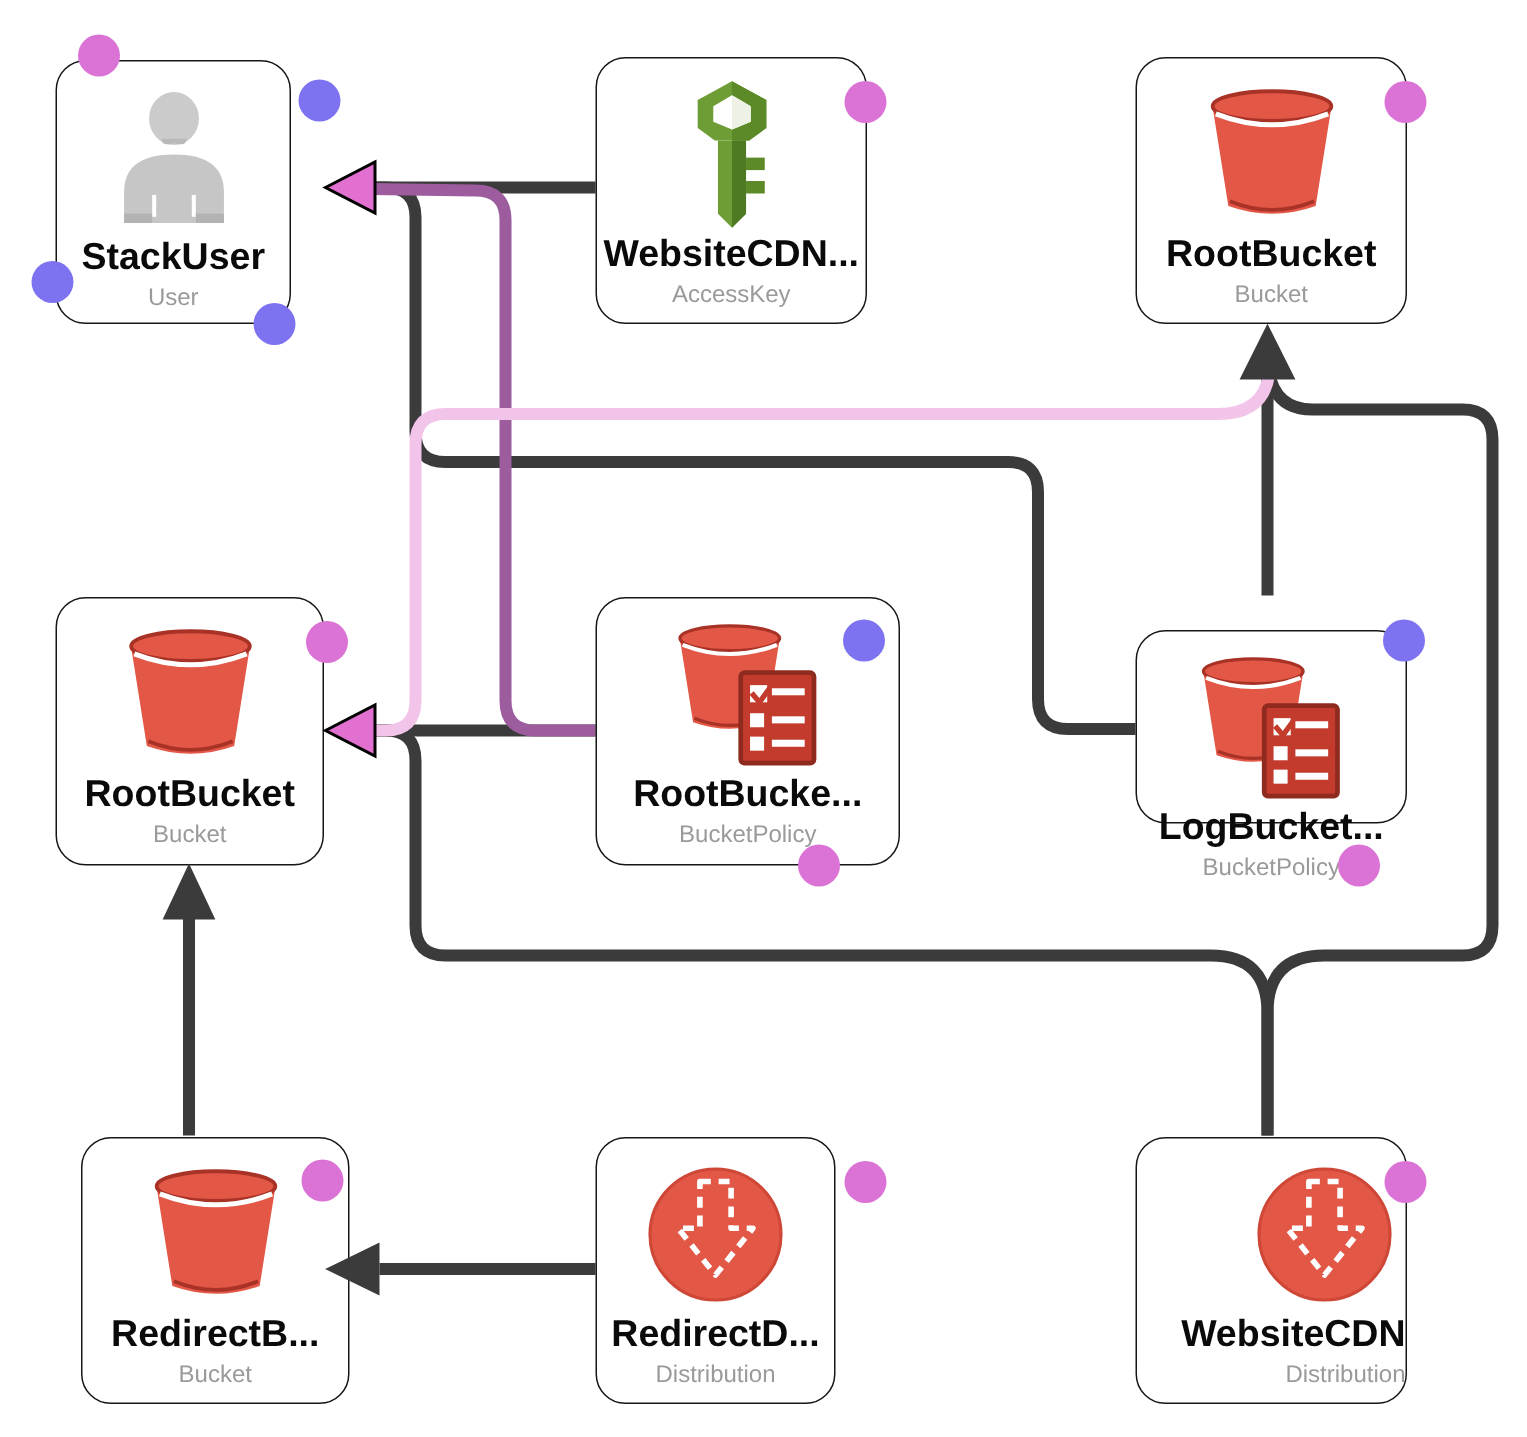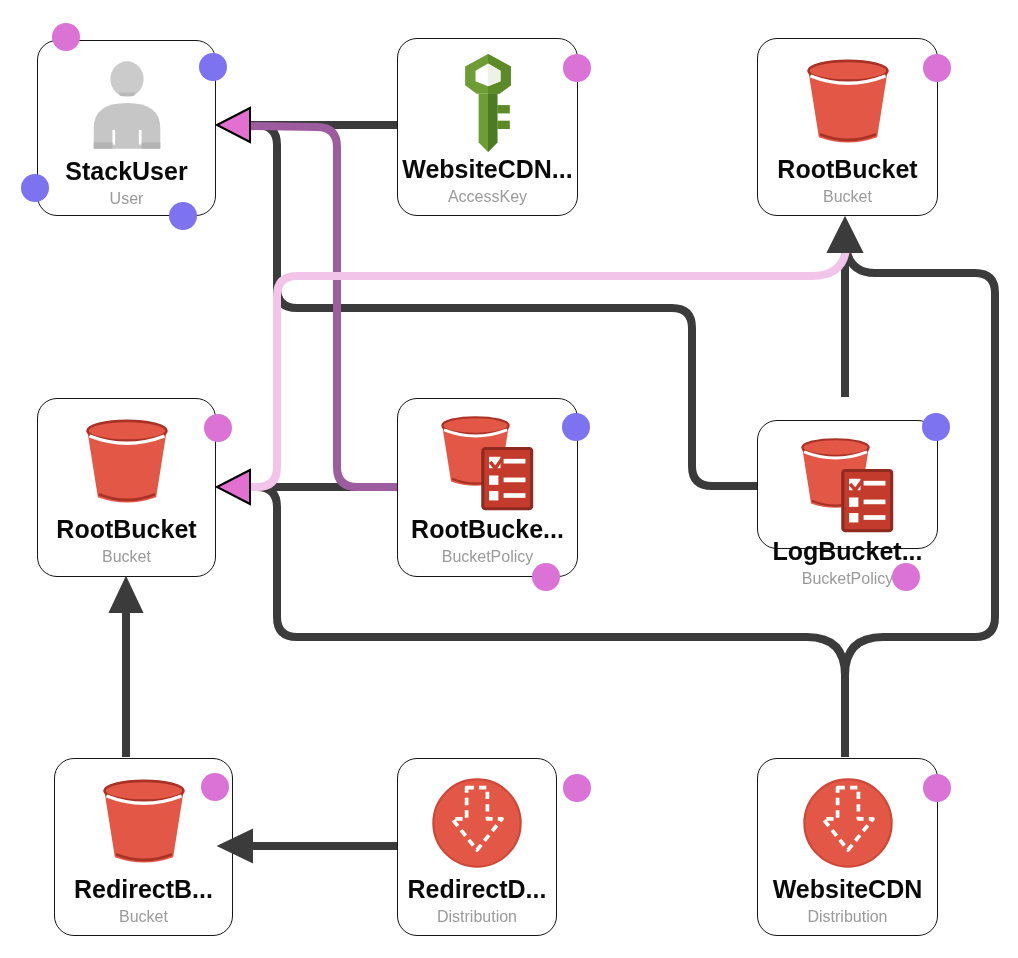--- a/index.html
+++ b/index.html
@@ -56,21 +56,21 @@
       <path d="M 397 487 L 249 487" fill="none" stroke="#3b3b3b" stroke-width="8" stroke-linecap="butt"></path>
       <path d="M 845 757 L 845 675 Q 845 637 807 637 L 297 637 Q 277 637 277 617 L 277 507 Q 277 487 257 487 L 250 487" fill="none" stroke="#3b3b3b" stroke-width="8" stroke-linecap="butt"></path>
       <path d="M 845 757 L 845 675 Q 845 637 883 637 L 975 637 Q 995 637 995 617 L 995 293 Q 995 273 975 273 L 875 273 Q 850 273 846 248 L 846 245" fill="none" stroke="#3b3b3b" stroke-width="8" stroke-linecap="butt"></path>
       <path d="M 845 397 L 845 249" fill="none" stroke="#3b3b3b" stroke-width="8" stroke-linecap="butt"></path>
       <path d="M 126 757 L 126 610" fill="none" stroke="#3b3b3b" stroke-width="8" stroke-linecap="butt"></path>
       <path d="M 397 846 L 253 846" fill="none" stroke="#3b3b3b" stroke-width="8" stroke-linecap="butt"></path>
       <path d="M 397 487 L 357 487 Q 337 487 337 467 L 337 147 Q 337 127 317 127 L 247 126" fill="none" stroke="#9c5c9d" stroke-width="8" stroke-linecap="butt"></path>
       <path d="M 846 250 Q 842 276 812 276 L 297 276 Q 277 276 277 296 L 277 467 Q 277 487 257 487 L 250 487" fill="none" stroke="#f2c4ea" stroke-width="8" stroke-linecap="butt"></path>
     </svg>
   <div id="node-container">
-      <div class="node" style="left: 37px; top: 40px; width: 179px; height: 176px;">
+      <div class="node" style="left: 37px; top: 40px; width: 157px; height: 176px;">
     <div class="icon">
           <svg viewBox="0 0 100 100">
             <ellipse cx="50" cy="25" rx="16" ry="17" fill="#cbcbcb"></ellipse>
             <path d="M49 41 Q42 43 42 38 L58 38 Q58 43 51 41 Z" fill="#b9b9b9"></path>
             <path d="M18 92 L18 72 Q18 48 50 48 Q82 48 82 72 L82 92 Z" fill="#c6c6c6"></path>
             <rect x="36" y="74" width="2.6" height="14" fill="#ffffff"></rect>
             <rect x="61.4" y="74" width="2.6" height="14" fill="#ffffff"></rect>
             <rect x="18" y="86" width="18" height="6" fill="#b3b3b3"></rect>
             <rect x="64" y="86" width="18" height="6" fill="#b3b3b3"></rect>
           </svg>
@@ -111,21 +111,21 @@
           <svg viewBox="0 0 100 100">
             <path d="M12 20 Q50 32 88 20 L78 83 Q50 93 22 83 Z" fill="#e25746"></path>
             <ellipse cx="50" cy="19" rx="38" ry="9.5" fill="#e25746" stroke="#a93226" stroke-width="2.5"></ellipse>
             <path d="M14 24 Q50 38 86 24" stroke="#ffffff" stroke-width="3.2" fill="none"></path>
             <path d="M23 80 Q50 91 77 80" stroke="#a93226" stroke-width="2.5" fill="none"></path>
           </svg>
         </div>
     <div class="title">RootBucket</div>
     <div class="subtitle">Bucket</div>
   </div>
-      <div class="node" style="left: 397px; top: 398px; width: 181px; height: 179px;">
+      <div class="node" style="left: 397px; top: 398px; width: 203px; height: 179px;">
     <div class="icon">
           <svg viewBox="0 0 100 100">
             <g transform="translate(-4,-2) scale(0.84)">
               <path d="M12 20 Q50 32 88 20 L78 83 Q50 93 22 83 Z" fill="#e25746"></path>
               <ellipse cx="50" cy="19" rx="38" ry="9.5" fill="#e25746" stroke="#a93226" stroke-width="2.5"></ellipse>
               <path d="M14 24 Q50 38 86 24" stroke="#ffffff" stroke-width="3.2" fill="none"></path>
               <path d="M23 80 Q50 91 77 80" stroke="#a93226" stroke-width="2.5" fill="none"></path>
             </g>
             <rect x="45" y="36" width="47" height="58" rx="2.5" fill="#c23b2c" stroke="#8f2a1f" stroke-width="3"></rect>
             <rect x="51" y="44" width="11" height="11" fill="#ffffff"></rect>
@@ -177,21 +177,21 @@
       <div class="node" style="left: 397px; top: 758px; width: 160px; height: 178px;">
     <div class="icon">
           <svg viewBox="0 0 100 100">
             <circle cx="50" cy="50" r="42" fill="#e25746" stroke="#cf4737" stroke-width="2"></circle>
             <path d="M40 16 H60 V46 H74 L50 76 L26 46 H40 Z" fill="none" stroke="#ffffff" stroke-width="3.6" stroke-dasharray="7 5" stroke-linejoin="round"></path>
           </svg>
         </div>
     <div class="title">RedirectD...</div>
     <div class="subtitle">Distribution</div>
   </div>
-      <div class="node" style="left: 757px; top: 758px; width: 181px; height: 178px;">
+      <div class="node" style="left: 757px; top: 758px; width: 181px; height: 178px; align-items: flex-end;">
     <div class="icon">
           <svg viewBox="0 0 100 100">
             <circle cx="50" cy="50" r="42" fill="#e25746" stroke="#cf4737" stroke-width="2"></circle>
             <path d="M40 16 H60 V46 H74 L50 76 L26 46 H40 Z" fill="none" stroke="#ffffff" stroke-width="3.6" stroke-dasharray="7 5" stroke-linejoin="round"></path>
           </svg>
         </div>
     <div class="title">WebsiteCDN</div>
     <div class="subtitle">Distribution</div>
   </div>
     </div>

